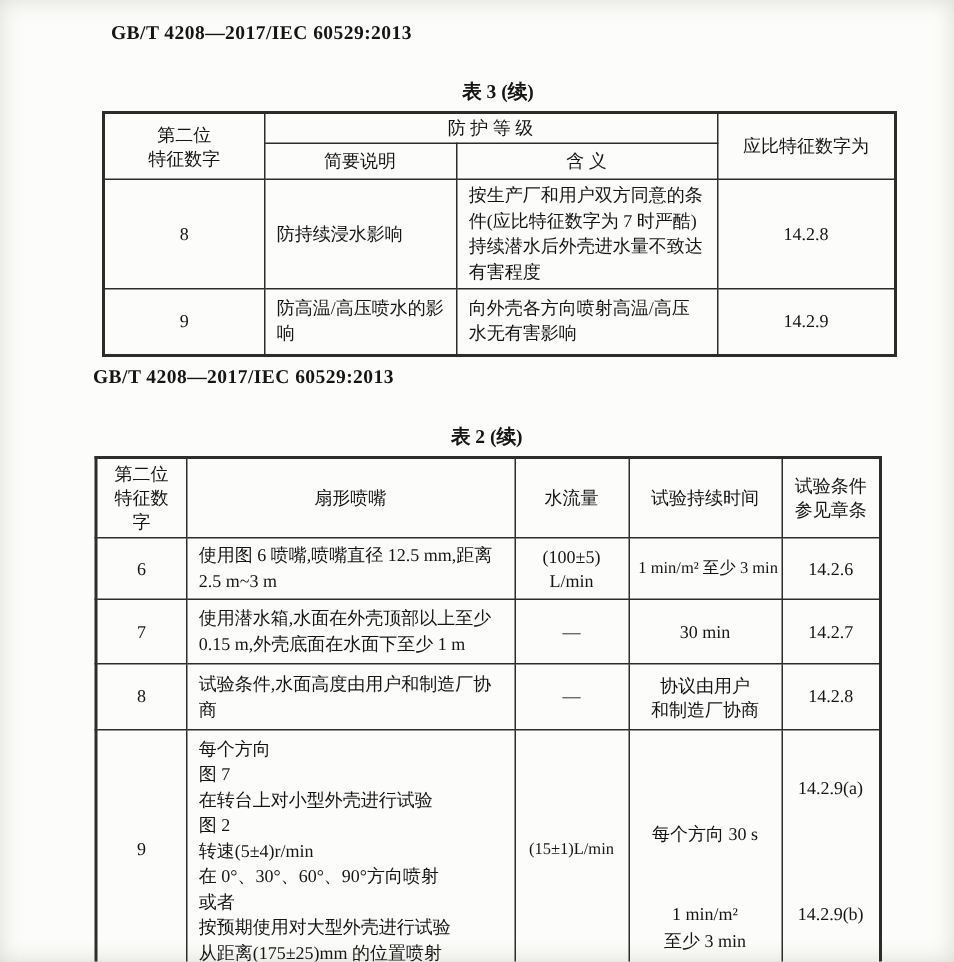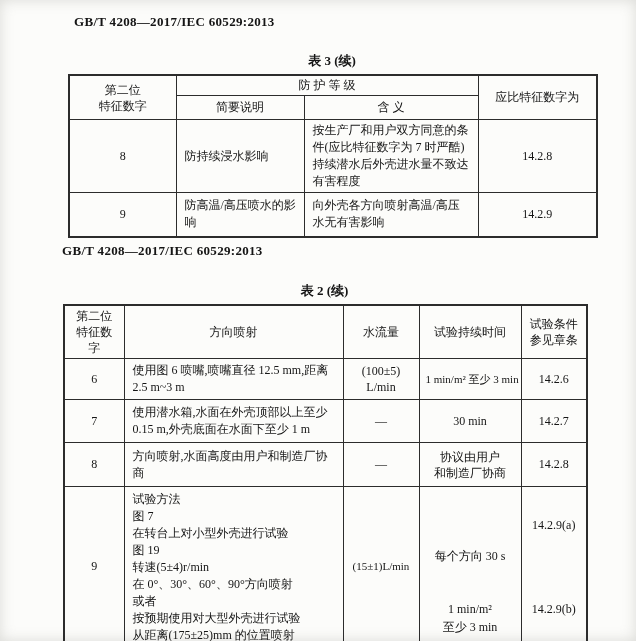--- a/index.html
+++ b/index.html
@@ -128,21 +128,21 @@
         <col style="width:76px">
         <col style="width:102px">
         <col style="width:66px">
     </colgroup>
     <tbody>
       <tr class="hrow">
         <td class="two-line">
           <div>第二位</div>
           <div>特征数字</div>
         </td>
-        <td>方向喷射</td>
+        <td>扇形喷嘴</td>
         <td>水流量</td>
         <td>试验持续时间</td>
         <td class="two-line">
           <div>试验条件</div>
           <div>参见章条</div>
         </td>
       </tr>
 
       <tr class="r6">
         <td>6</td>
@@ -158,36 +158,36 @@
       <tr class="r7">
         <td>7</td>
         <td class="al">使用潜水箱,水面在外壳顶部以上至少 0.15 m,外壳底面在水面下至少 1 m</td>
         <td>—</td>
         <td>30 min</td>
         <td>14.2.7</td>
       </tr>
 
       <tr class="r8">
         <td>8</td>
-        <td class="al">方向喷射,水面高度由用户和制造厂协商</td>
+        <td class="al">试验条件,水面高度由用户和制造厂协商</td>
         <td>—</td>
         <td class="two-line">
           <div>协议由用户</div>
           <div>和制造厂协商</div>
         </td>
         <td>14.2.8</td>
       </tr>
 
       <tr class="r9">
         <td>9</td>
         <td class="al top">
-          <div class="m-line">试验方法</div>
+          <div class="m-line">每个方向</div>
           <div class="m-line">图 7</div>
           <div class="m-line">在转台上对小型外壳进行试验</div>
-          <div class="m-line">图 19</div>
+          <div class="m-line">图 2</div>
           <div class="m-line">转速(5±4)r/min</div>
           <div class="m-line">在 0°、30°、60°、90°方向喷射</div>
           <div class="m-line">或者</div>
           <div class="m-line">按预期使用对大型外壳进行试验</div>
           <div class="m-line">从距离(175±25)mm 的位置喷射</div>
         </td>
         <td class="nowrap" style="font-size:11px">(15±1)L/min</td>
         <td class="rel">
           <div class="grp-a nowrap">每个方向 30 s</div>
           <div class="grp-b">

